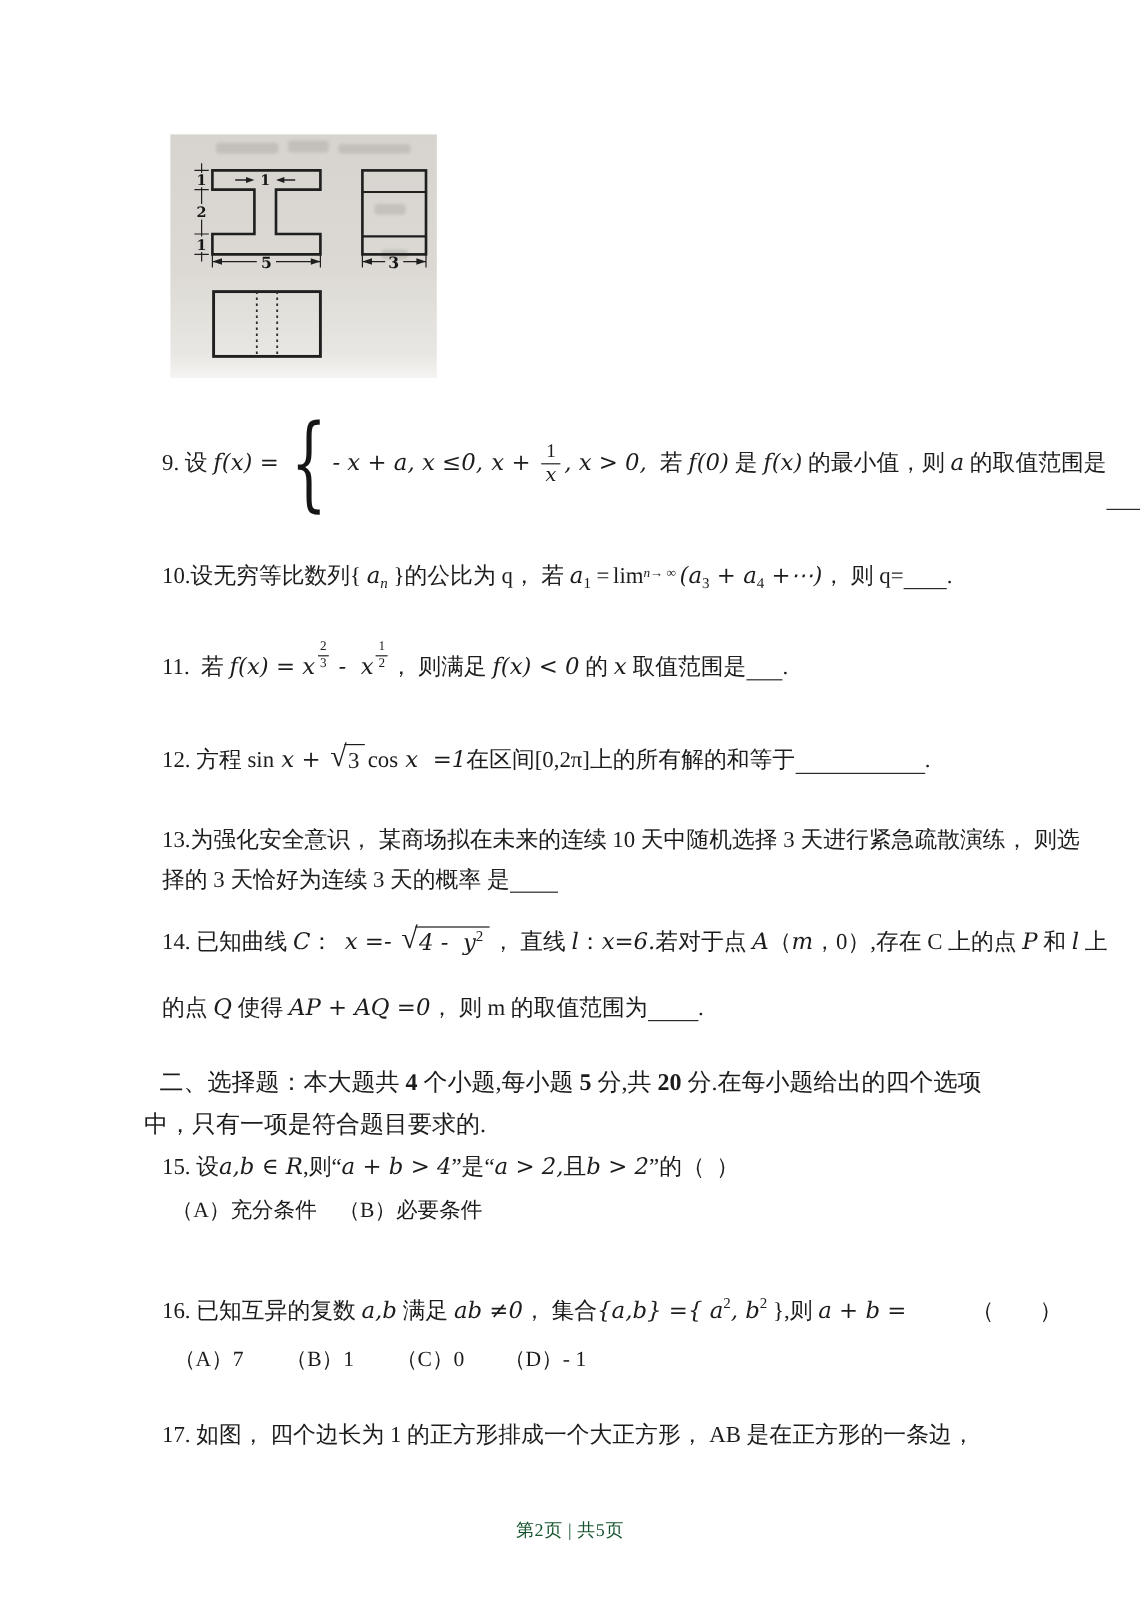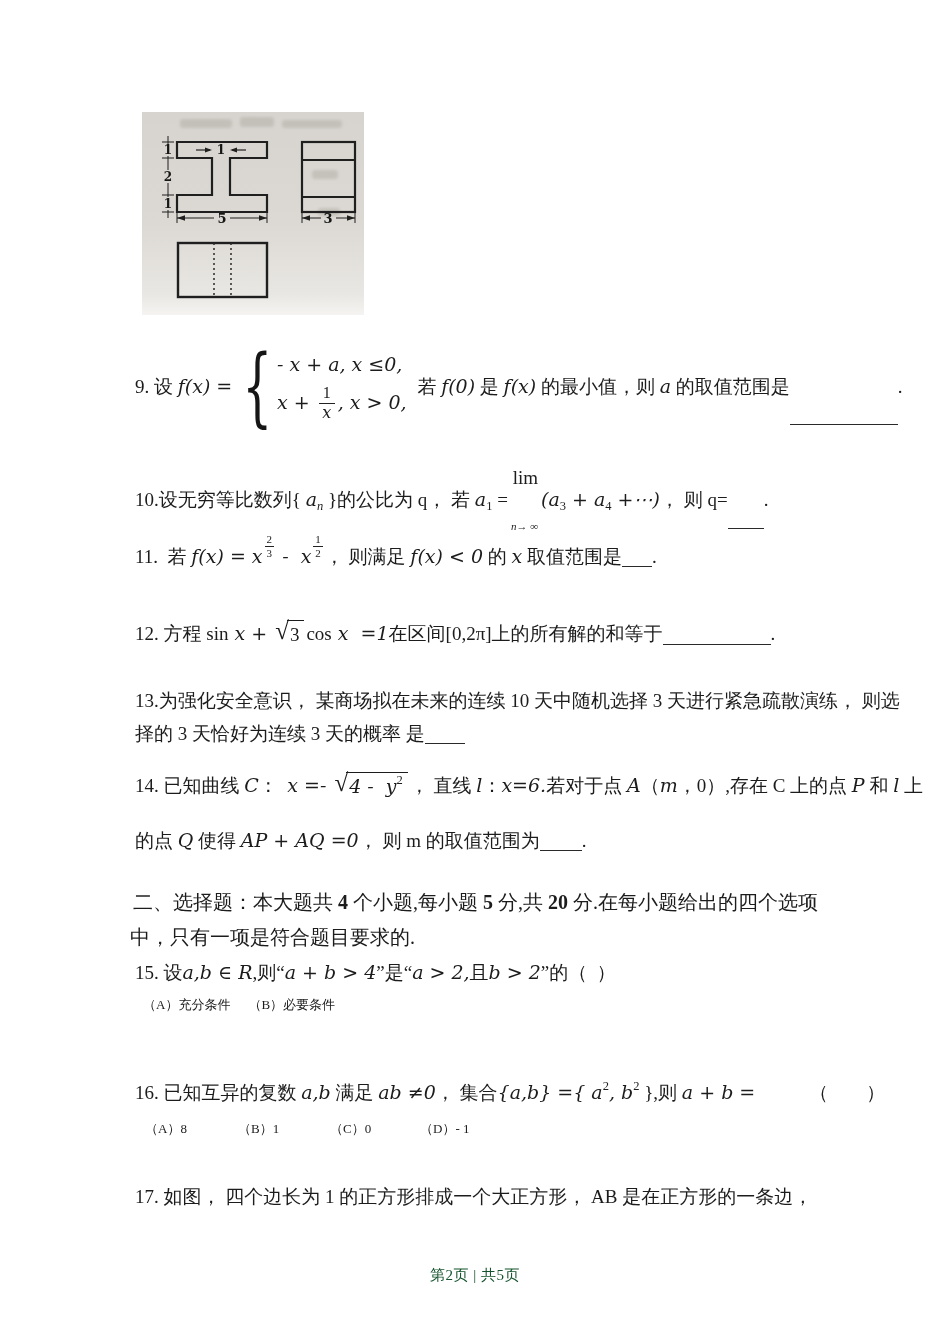--- a/index.html
+++ b/index.html
@@ -5,40 +5,40 @@
   html,body{margin:0;padding:0;background:#ffffff;}
   .page{position:relative;width:950px;height:1344px;background:#ffffff;overflow:hidden;
         font-family:"Liberation Serif","DejaVu Serif",serif;color:#1c1c1c;}
   .line{position:absolute;display:flex;align-items:center;font-size:19px;white-space:pre;line-height:1.35;}
   .mi{font-style:italic;font-family:"DejaVu Serif",serif;}
   .fun{font-style:normal;}
   .blank{display:inline-block;border-bottom:1.5px solid #2a2a2a;height:15px;align-self:flex-end;margin-bottom:3px;}
   .b108{width:108px}.b40{width:40px}.b30{width:30px}.b42{width:42px}.b36{width:36px}
   .brace{font-family:"DejaVu Serif",serif;font-size:86px;font-weight:400;line-height:0.95;
          display:inline-block;transform:scaleX(.55);margin:0 -8px 0 -2px;color:#161616;}
-  .cases{display:inline-flex;flex-direction:column;gap:7px;margin-right:6px;}
+  .cases{display:inline-flex;flex-direction:row;gap:7px;margin-right:6px;}
   .cases .crow{display:flex;align-items:center;white-space:pre;}
   .frac{display:inline-flex;flex-direction:column;align-items:center;line-height:1.05;font-size:16px;margin:0 3px;}
   .frac .num{border-bottom:1.4px solid #222;padding:0 4px 1px 4px;}
   .frac .den{padding-top:1px;}
-  .limwrap{display:inline-flex;flex-direction:column;align-items:flex-end;line-height:1;margin:0 3px;gap:32px;}
+  .limwrap{display:inline-flex;flex-direction:row;align-items:flex-start;line-height:1;margin:0 3px;}
   .limwrap .lim{font-size:19px;}
   .limwrap .limsub{font-size:11px;margin-top:2px;font-style:italic;}
   .msub{font-size:12.5px;transform:translateY(6px);display:inline-block;}
   .msup{font-size:12.5px;transform:translateY(-6px);display:inline-block;font-style:normal;}
   .it{font-style:italic;}
   .supfrac{display:inline-flex;flex-direction:column;align-items:center;font-size:11px;line-height:1.15;
            transform:translateY(-11px);margin:0 2px;}
   .supfrac .n{border-bottom:1px solid #222;padding:0 2px;}
   .sqrt{display:inline-flex;align-items:flex-start;margin:0 2px;}
   .sqrt .sign{font-size:25px;line-height:1;font-style:normal;margin-right:-2px;transform:translateY(-2px);}
   .sqrt .bar{border-top:1.6px solid #1c1c1c;padding:1px 5px 0 3px;display:inline-flex;align-items:center;white-space:pre;}
   .bold{font-weight:bold;}
   .hdr{font-size:20px;}
-  .optrow{position:absolute;display:flex;align-items:center;font-size:13px;white-space:pre;}
+  .optrow{position:absolute;display:flex;align-items:center;font-size:18px;white-space:pre;}
   .footer{position:absolute;left:0;right:0;top:1266px;text-align:center;font-size:15px;color:#14532d;letter-spacing:.5px;}
   .figure{position:absolute;left:142px;top:112px;width:222px;height:203px;
           background:linear-gradient(180deg,#d7d4cf 0%,#dcd9d4 55%,#e9e7e3 90%,#f5f4f2 100%);}
   .figure svg{display:block;}
 </style>
 </head>
 <body>
 
 <div class="page">
 
@@ -151,37 +151,37 @@
   <div class="line" style="left:135px;top:772px;">
     <span>14. 已知曲线 </span><span class="mi">C</span><span>：  </span><span class="mi">x =- </span><span class="sqrt"><span class="sign">√</span><span class="bar"><span class="mi">4 -  y</span><span class="msup">2</span></span></span><span>， 直线 </span><span class="mi">l</span><span>：</span><span class="mi">x=6.</span><span>若对于点 </span><span class="mi">A</span><span>（</span><span class="mi">m</span><span>，0）,存在 C 上的点 </span><span class="mi">P</span><span> 和 </span><span class="mi">l</span><span> 上</span>
   </div>
   <div class="line" style="left:135px;top:828px;">
     <span>的点 </span><span class="mi">Q</span><span> 使得 </span><span class="mi">AP + AQ =0</span><span>， 则 m 的取值范围为</span><span class="blank b42"></span><span>.</span>
   </div>
 
   <div class="line hdr" style="left:133px;top:889px;">
     <span>二、选择题：本大题共 </span><span class="bold">4</span><span> 个小题,每小题 </span><span class="bold">5</span><span> 分,共 </span><span class="bold">20</span><span> 分.在每小题给出的四个选项</span>
   </div>
-  <div class="line hdr" style="left:130px;top:924px;text-align:right;">
+  <div class="line hdr" style="left:120px;top:924px;text-align:right;">
     <span>中，只有一项是符合题目要求的.</span>
   </div>
 
   <div class="line" style="left:135px;top:960px;">
     <span>15. 设</span><span class="mi">a,b ∈ R</span><span>,则“</span><span class="mi">a + b &gt; 4</span><span>”是“</span><span class="mi">a &gt; 2,</span><span>且</span><span class="mi">b &gt; 2</span><span>”的（  ）</span>
   </div>
   <div class="optrow" style="left:143px;top:996px;gap:18px;">
     <span>（A）充分条件</span>
     <span>（B）必要条件</span>
   </div>
 
   <div class="line" style="left:135px;top:1080px;">
     <span>16. 已知互异的复数 </span><span class="mi">a,b</span><span> 满足 </span><span class="mi">ab ≠0</span><span>， 集合</span><span class="mi">{a,b} ={ a</span><span class="msup">2</span><span class="mi">, b</span><span class="msup">2</span><span> },则 </span><span class="mi">a + b =</span><span style="margin-left:54px;">（        ）</span>
   </div>
   <div class="optrow" style="left:145px;top:1120px;">
-    <span style="width:93px;">（A）8</span>
+    <span style="width:93px;">（A）7</span>
     <span style="width:92px;">（B）1</span>
     <span style="width:90px;">（C）0</span>
     <span>（D）- 1</span>
   </div>
 
   <div class="line" style="left:135px;top:1184px;">
     <span>17. 如图， 四个边长为 1 的正方形排成一个大正方形， AB 是在正方形的一条边，</span>
   </div>
 
   <div class="footer">第2页 | 共5页</div>

